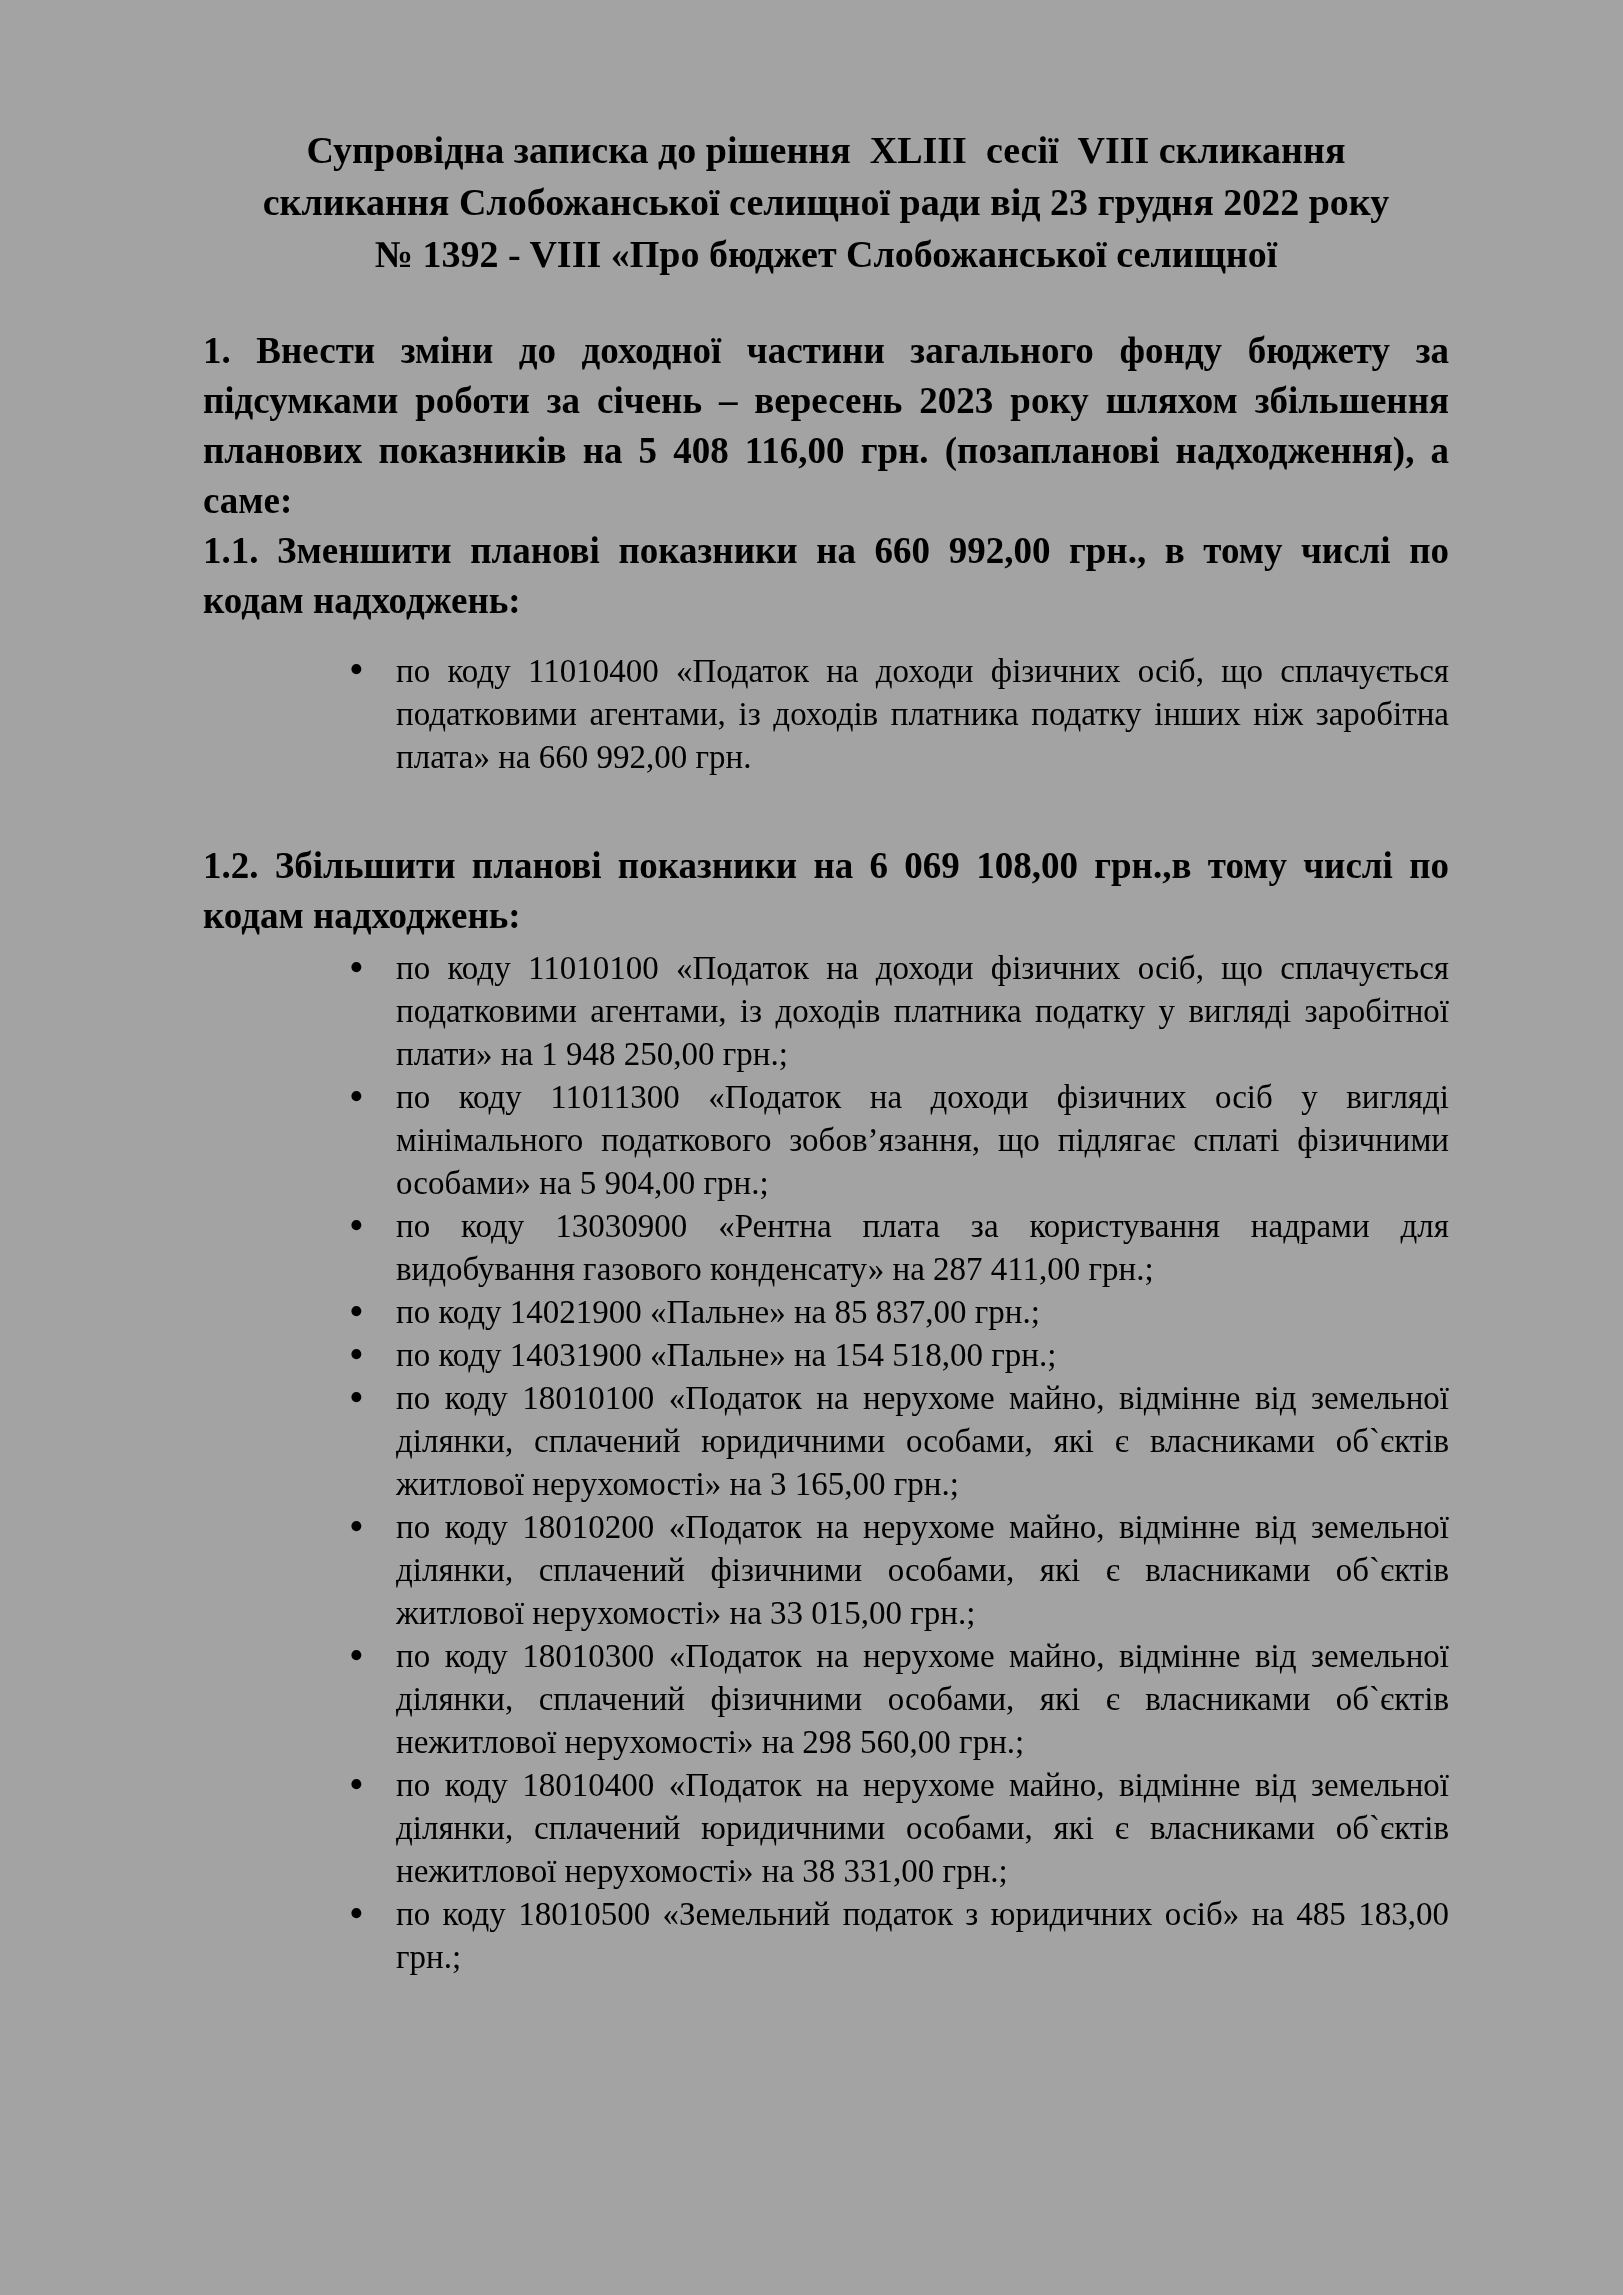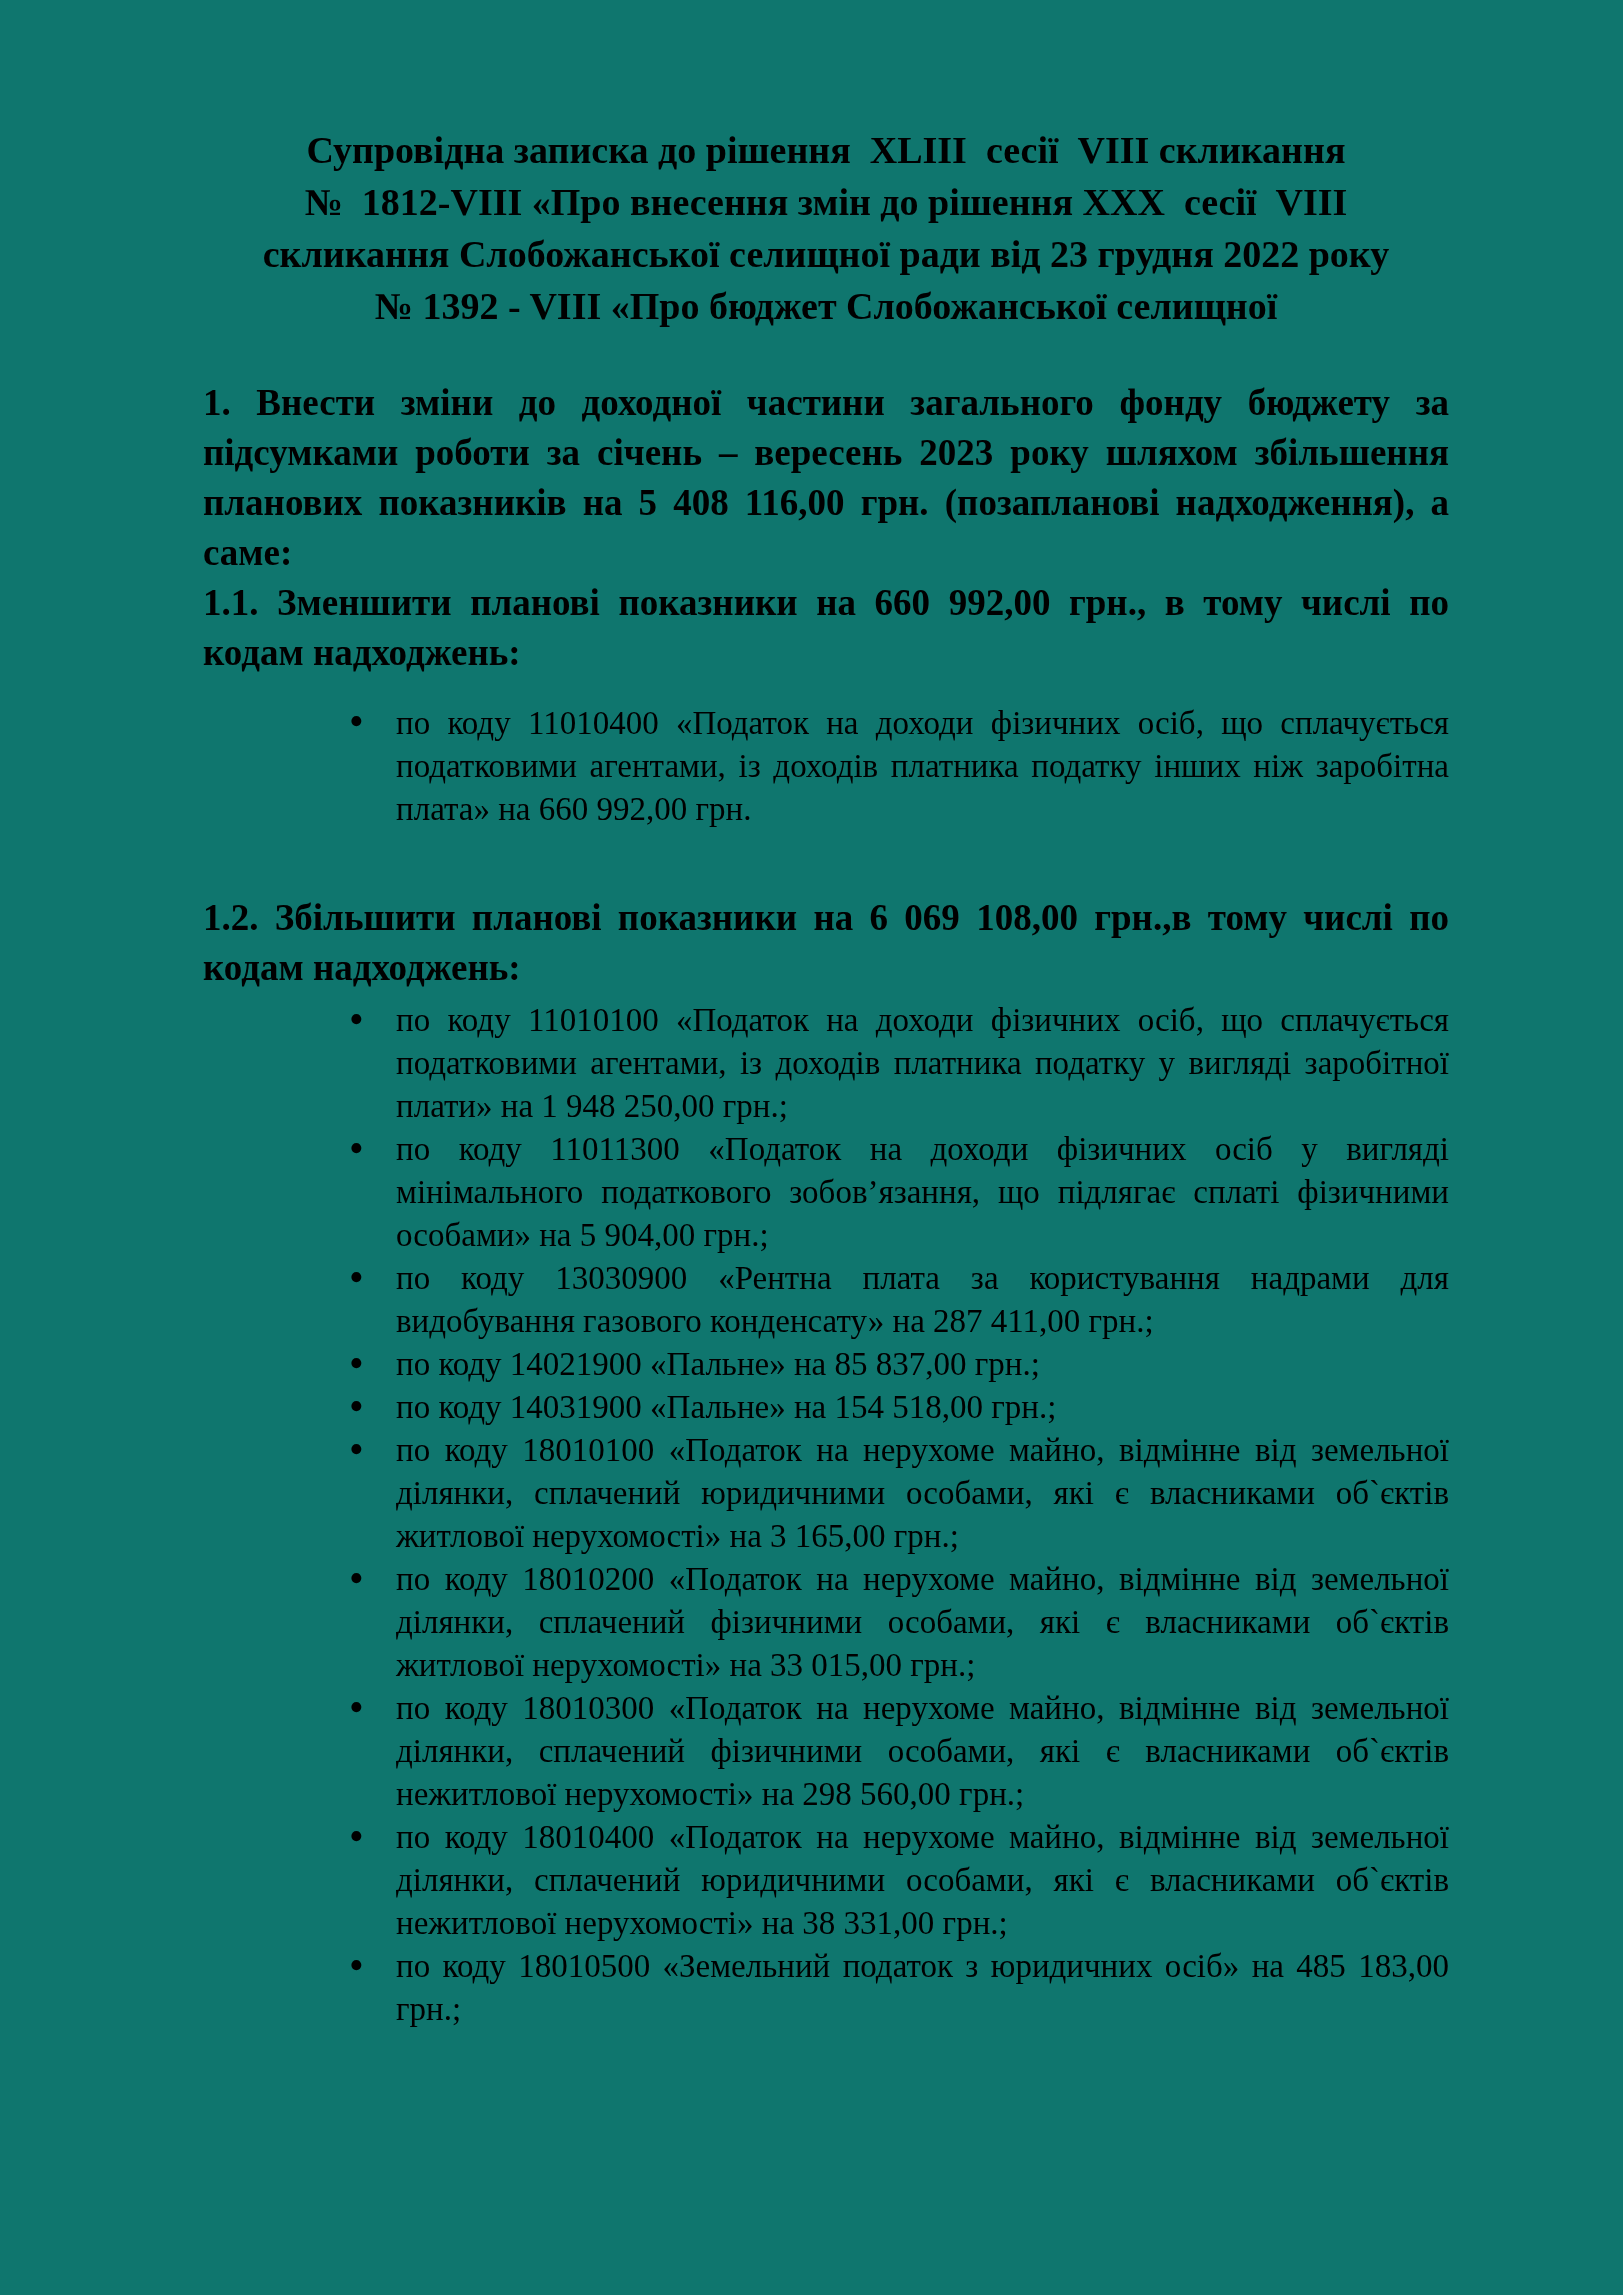--- a/index.html
+++ b/index.html
@@ -1,20 +1,20 @@
 <!DOCTYPE html>
 <html style="font-size:10.5px"><head>
   <meta charset="utf-8">
   <style>
     html, body { margin: 0; padding: 0; background: #ffffff; }
     .page {
       position: relative;
       width: 1623px;
       height: 2295px;
-      background: #0f766e;
+      background: #a3a3a3;
       color: #000000;
       font-family: "Liberation Serif", "DejaVu Serif", serif;
       box-sizing: border-box;
       padding: 124px 174px 0 203px;
       overflow: hidden;
     }
     .title-block { margin: 0; }
     .title-line {
       font-size: 38px;
       line-height: 52px;
@@ -53,21 +53,20 @@
     }
     .amount { font-weight: 400; }
   </style>
 </head>
 <body>
 
 <div class="page">
 
   <div class="title-block">
     <div class="title-line">Супровідна записка до рішення  XLIII  сесії  VIII скликання</div>
-    <div class="title-line">№  1812-VIII «Про внесення змін до рішення XXX  сесії  VIII</div>
     <div class="title-line">скликання Слобожанської селищної ради від 23 грудня 2022 року</div>
     <div class="title-line">№ 1392 - VIII «Про бюджет Слобожанської селищної</div>
   </div>
 
   <p class="para mt-p1">1. Внести зміни до доходної частини загального фонду бюджету за підсумками роботи за січень – вересень 2023 року шляхом збільшення планових показників на 5 408 116,00 грн. (позапланові надходження), а саме:</p>
 
   <p class="para">1.1. Зменшити планові показники на 660 992,00 грн., в тому числі по кодам надходжень:</p>
 
   <div class="blist">
     <div class="bullet-item">

